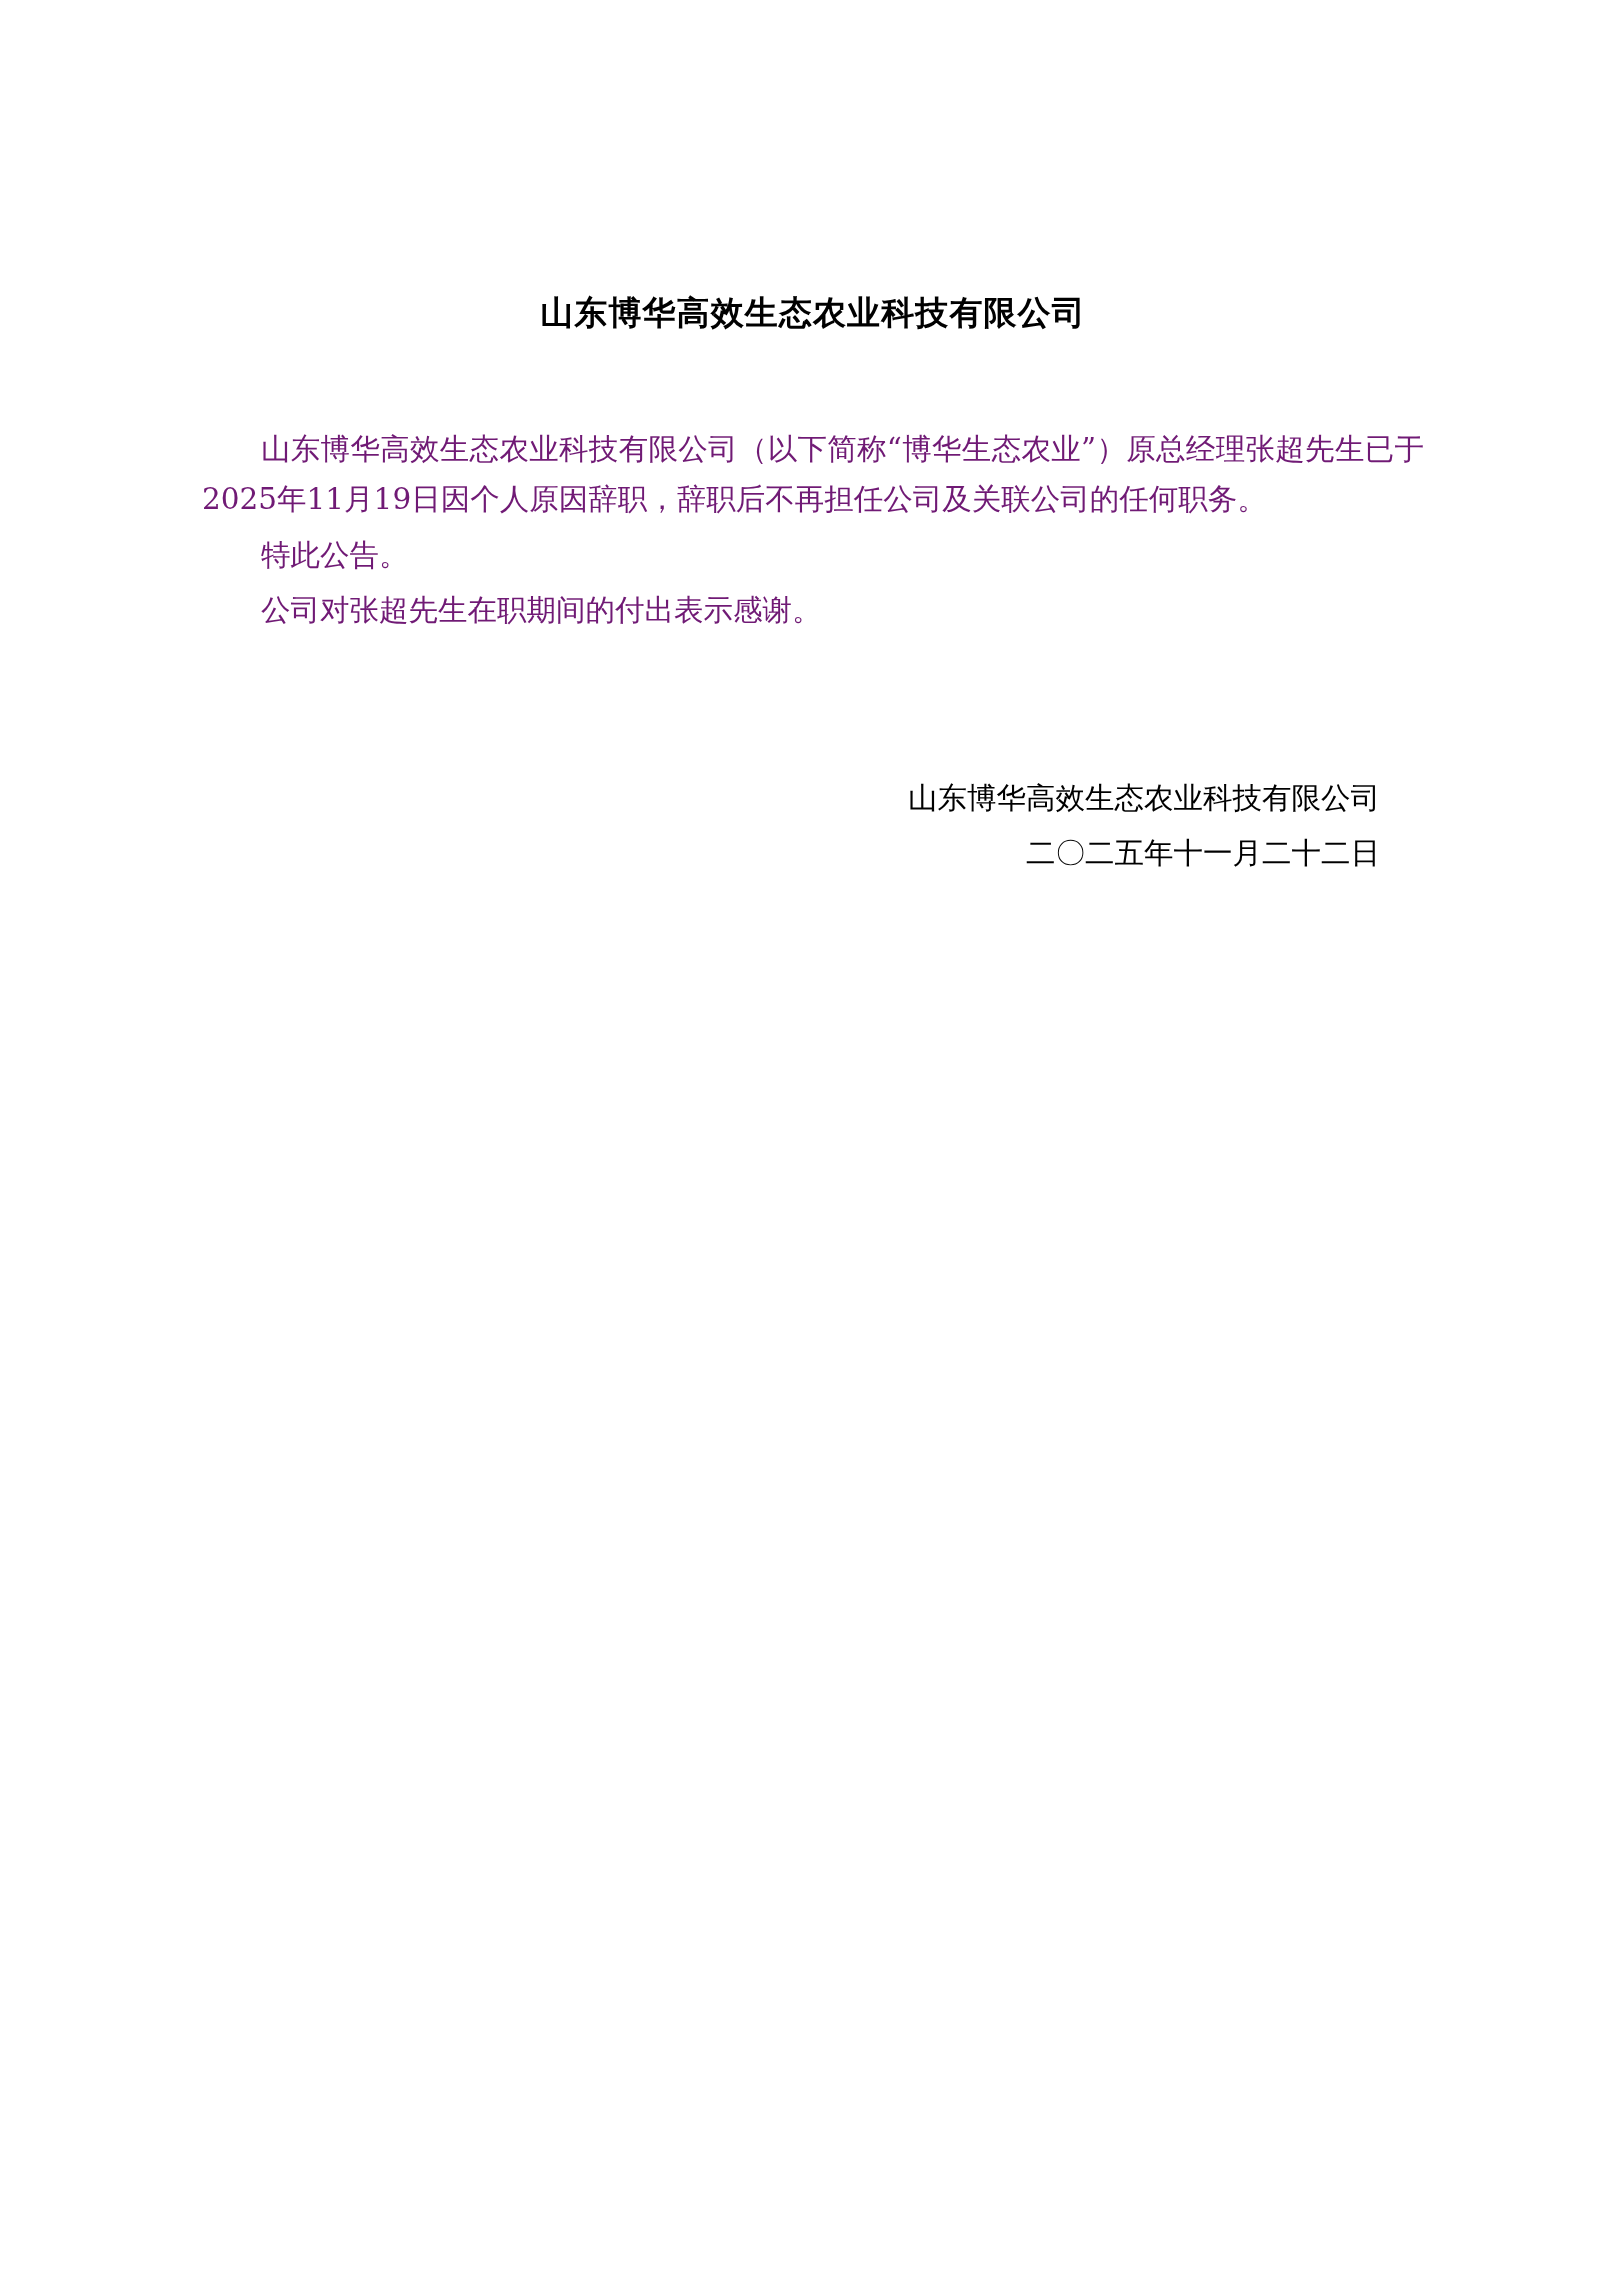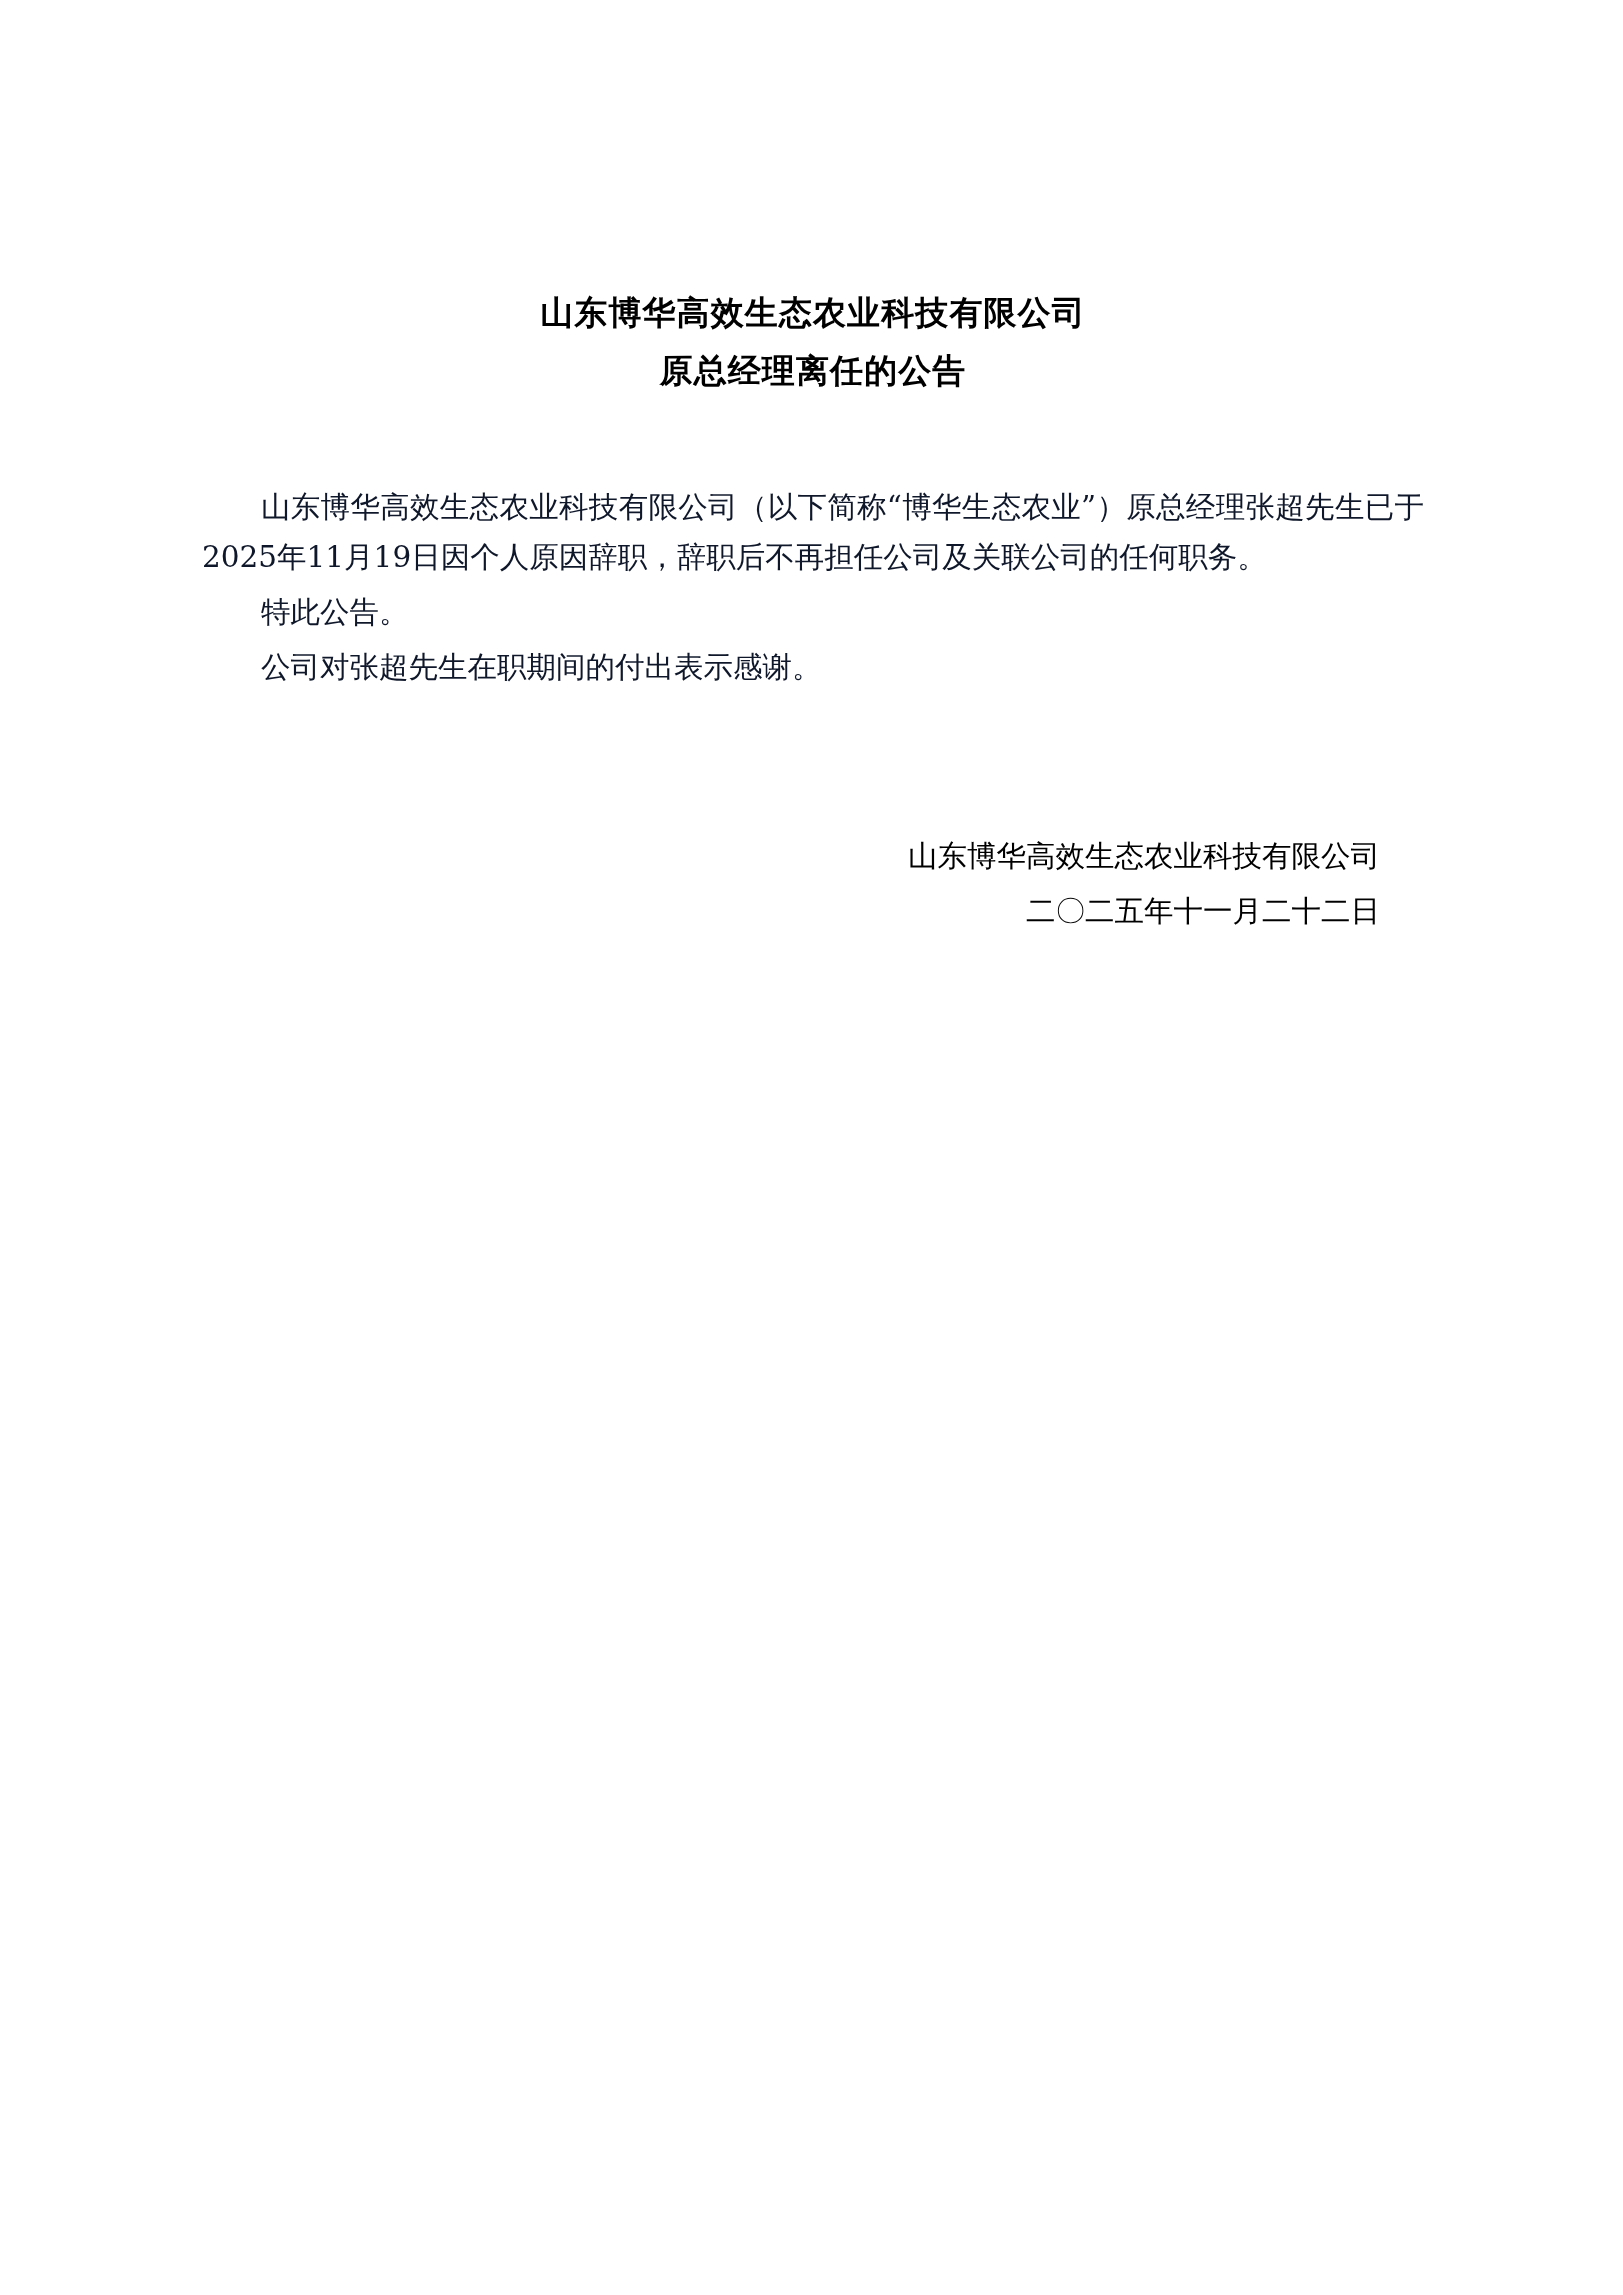--- a/index.html
+++ b/index.html
@@ -39,21 +39,21 @@
   }
   .body-block {
     margin-top: 82px;
   }
   .para {
     font-size: 29.5px;
     line-height: 1.72;
     text-align: justify;
     text-justify: inter-ideograph;
     text-indent: 2em;
-    color: #0f172a;
+    color: #701a75;
     margin: 0 0 4.4px 0;
   }
   .sign-block {
     margin-top: 136px;
     text-align: right;
     padding-right: 44px;
   }
   .sign-line {
     font-size: 29.5px;
     line-height: 1.85;
@@ -61,21 +61,20 @@
   }
 </style>
 </head>
 <body>
 
 <div class="page">
   <div class="content">
 
     <div class="title-block">
       <div class="title-line">山东博华高效生态农业科技有限公司</div>
-      <div class="title-line">原总经理离任的公告</div>
     </div>
 
     <div class="body-block">
       <p class="para">山东博华高效生态农业科技有限公司（以下简称“博华生态农业”）原总经理张超先生已于2025年11月19日因个人原因辞职，辞职后不再担任公司及关联公司的任何职务。</p>
       <p class="para">特此公告。</p>
       <p class="para">公司对张超先生在职期间的付出表示感谢。</p>
     </div>
 
     <div class="sign-block">
       <div class="sign-line">山东博华高效生态农业科技有限公司</div>

